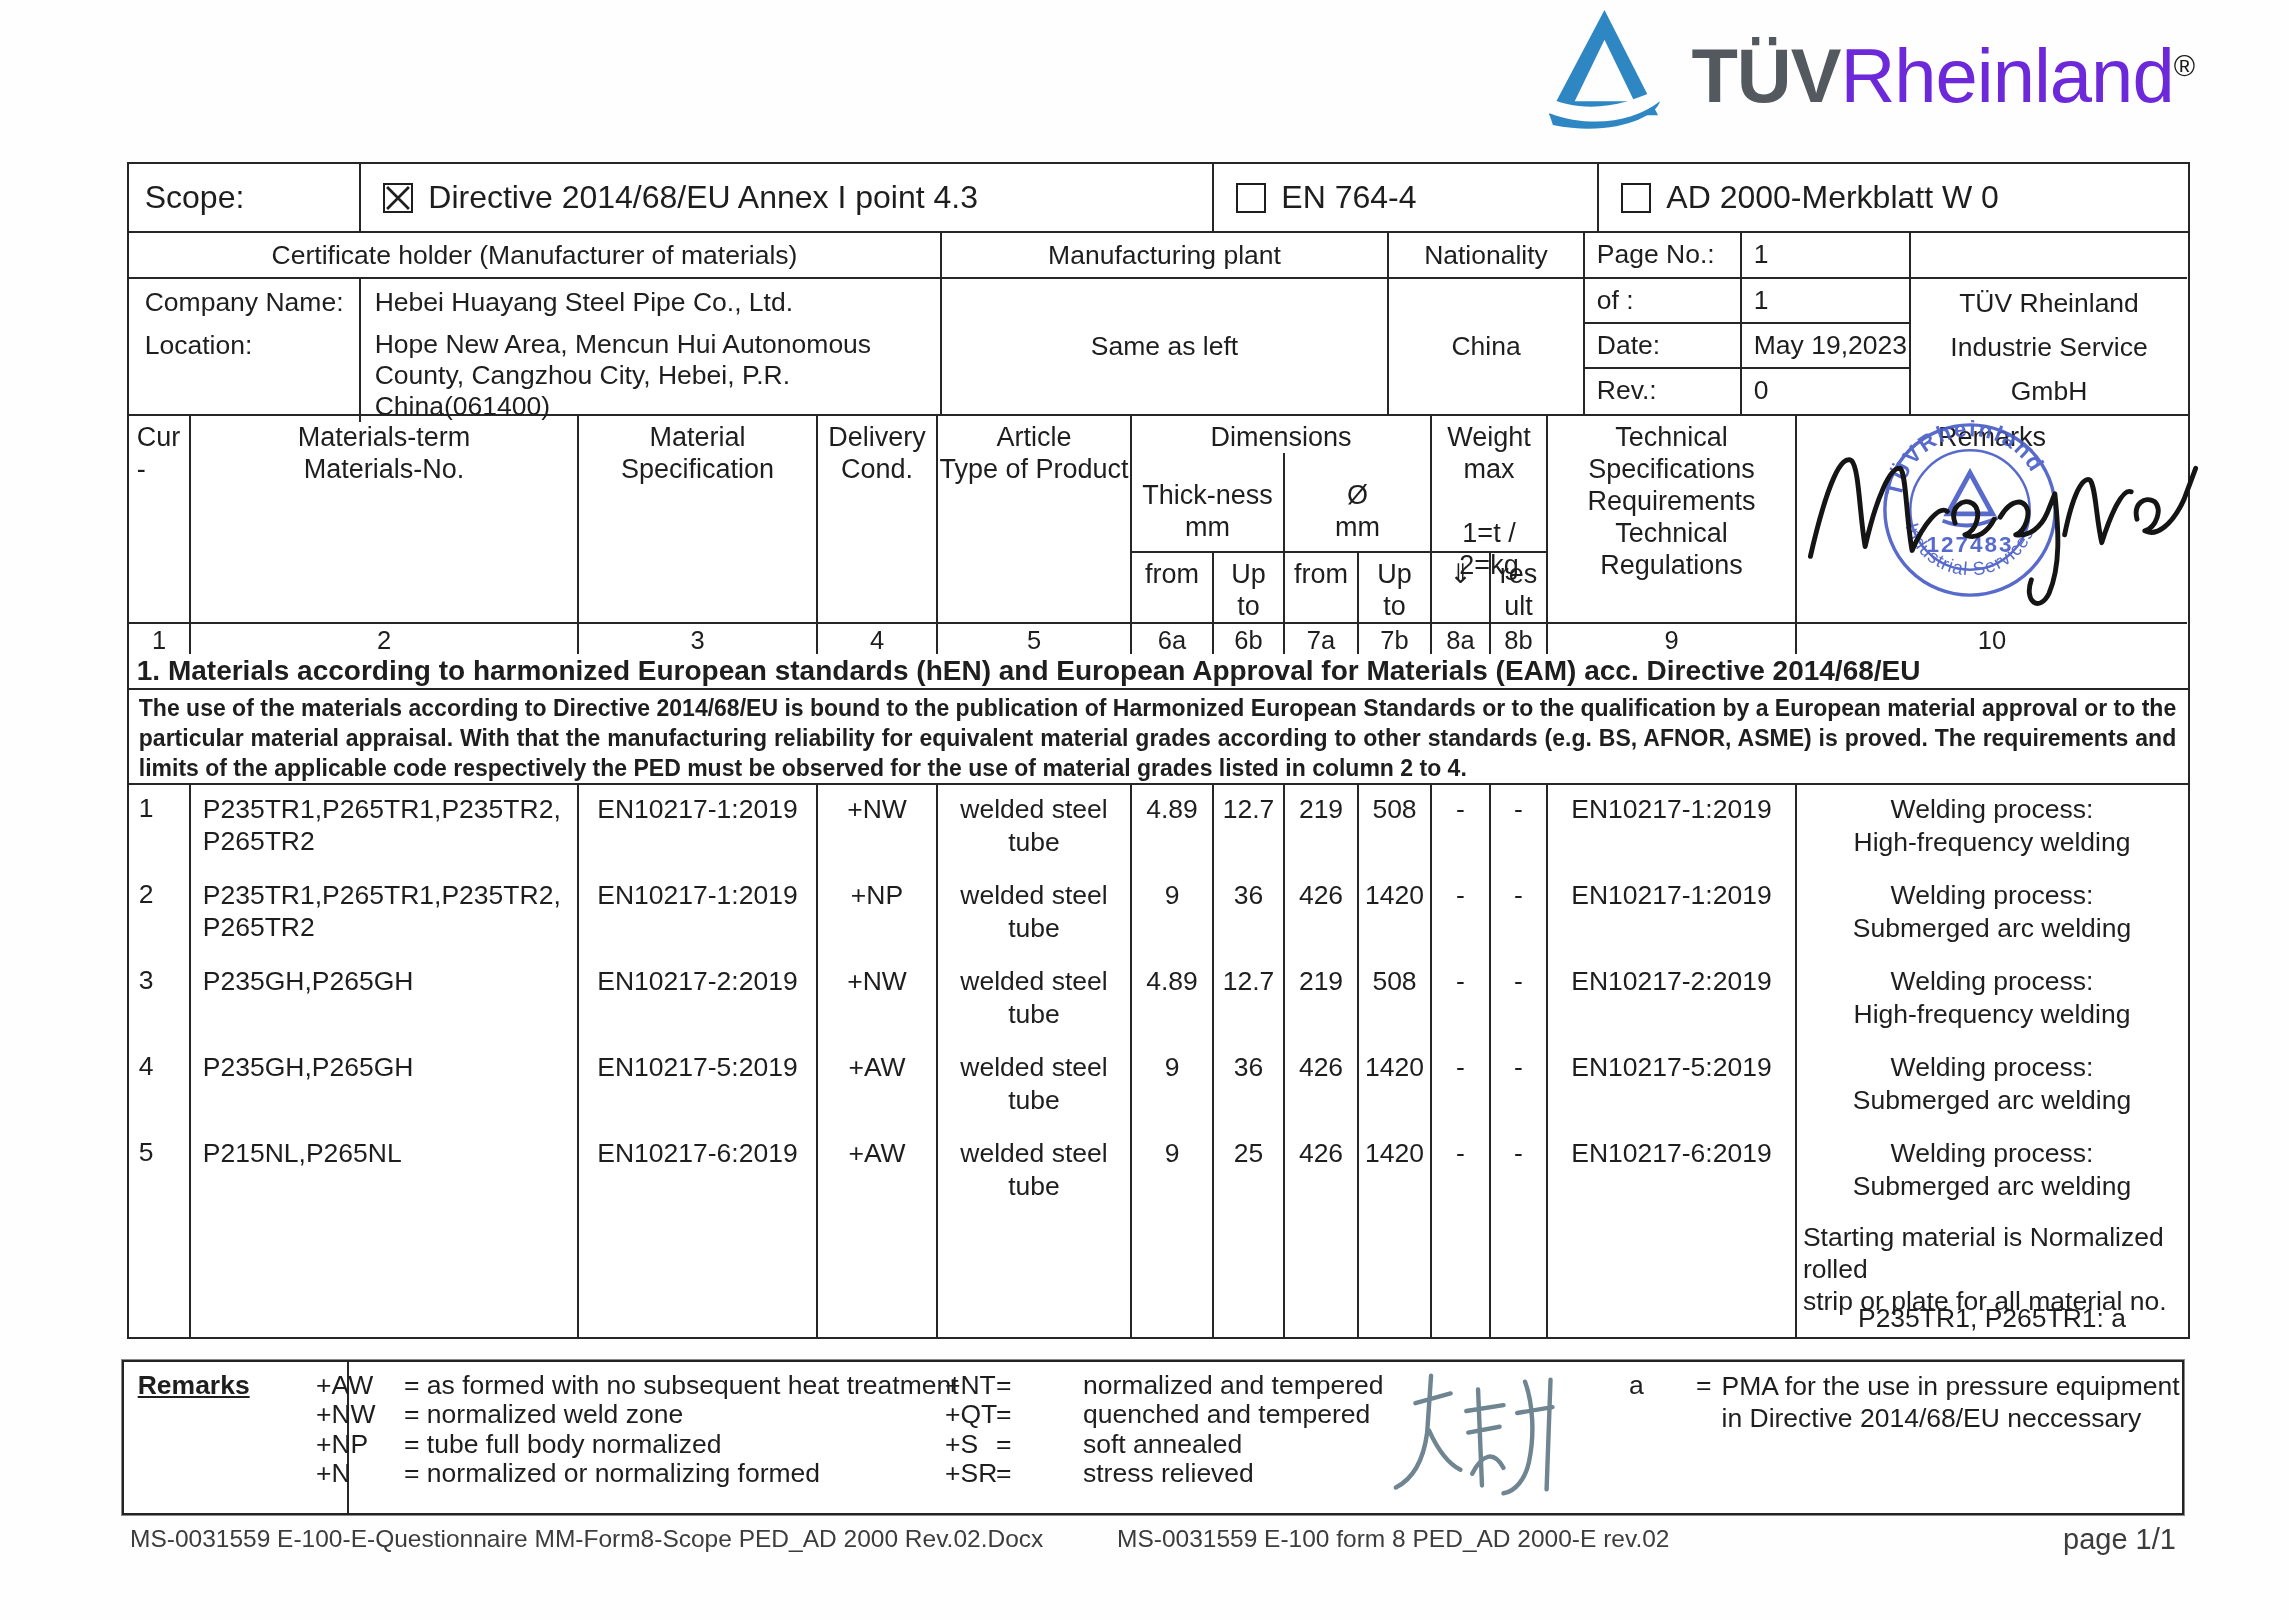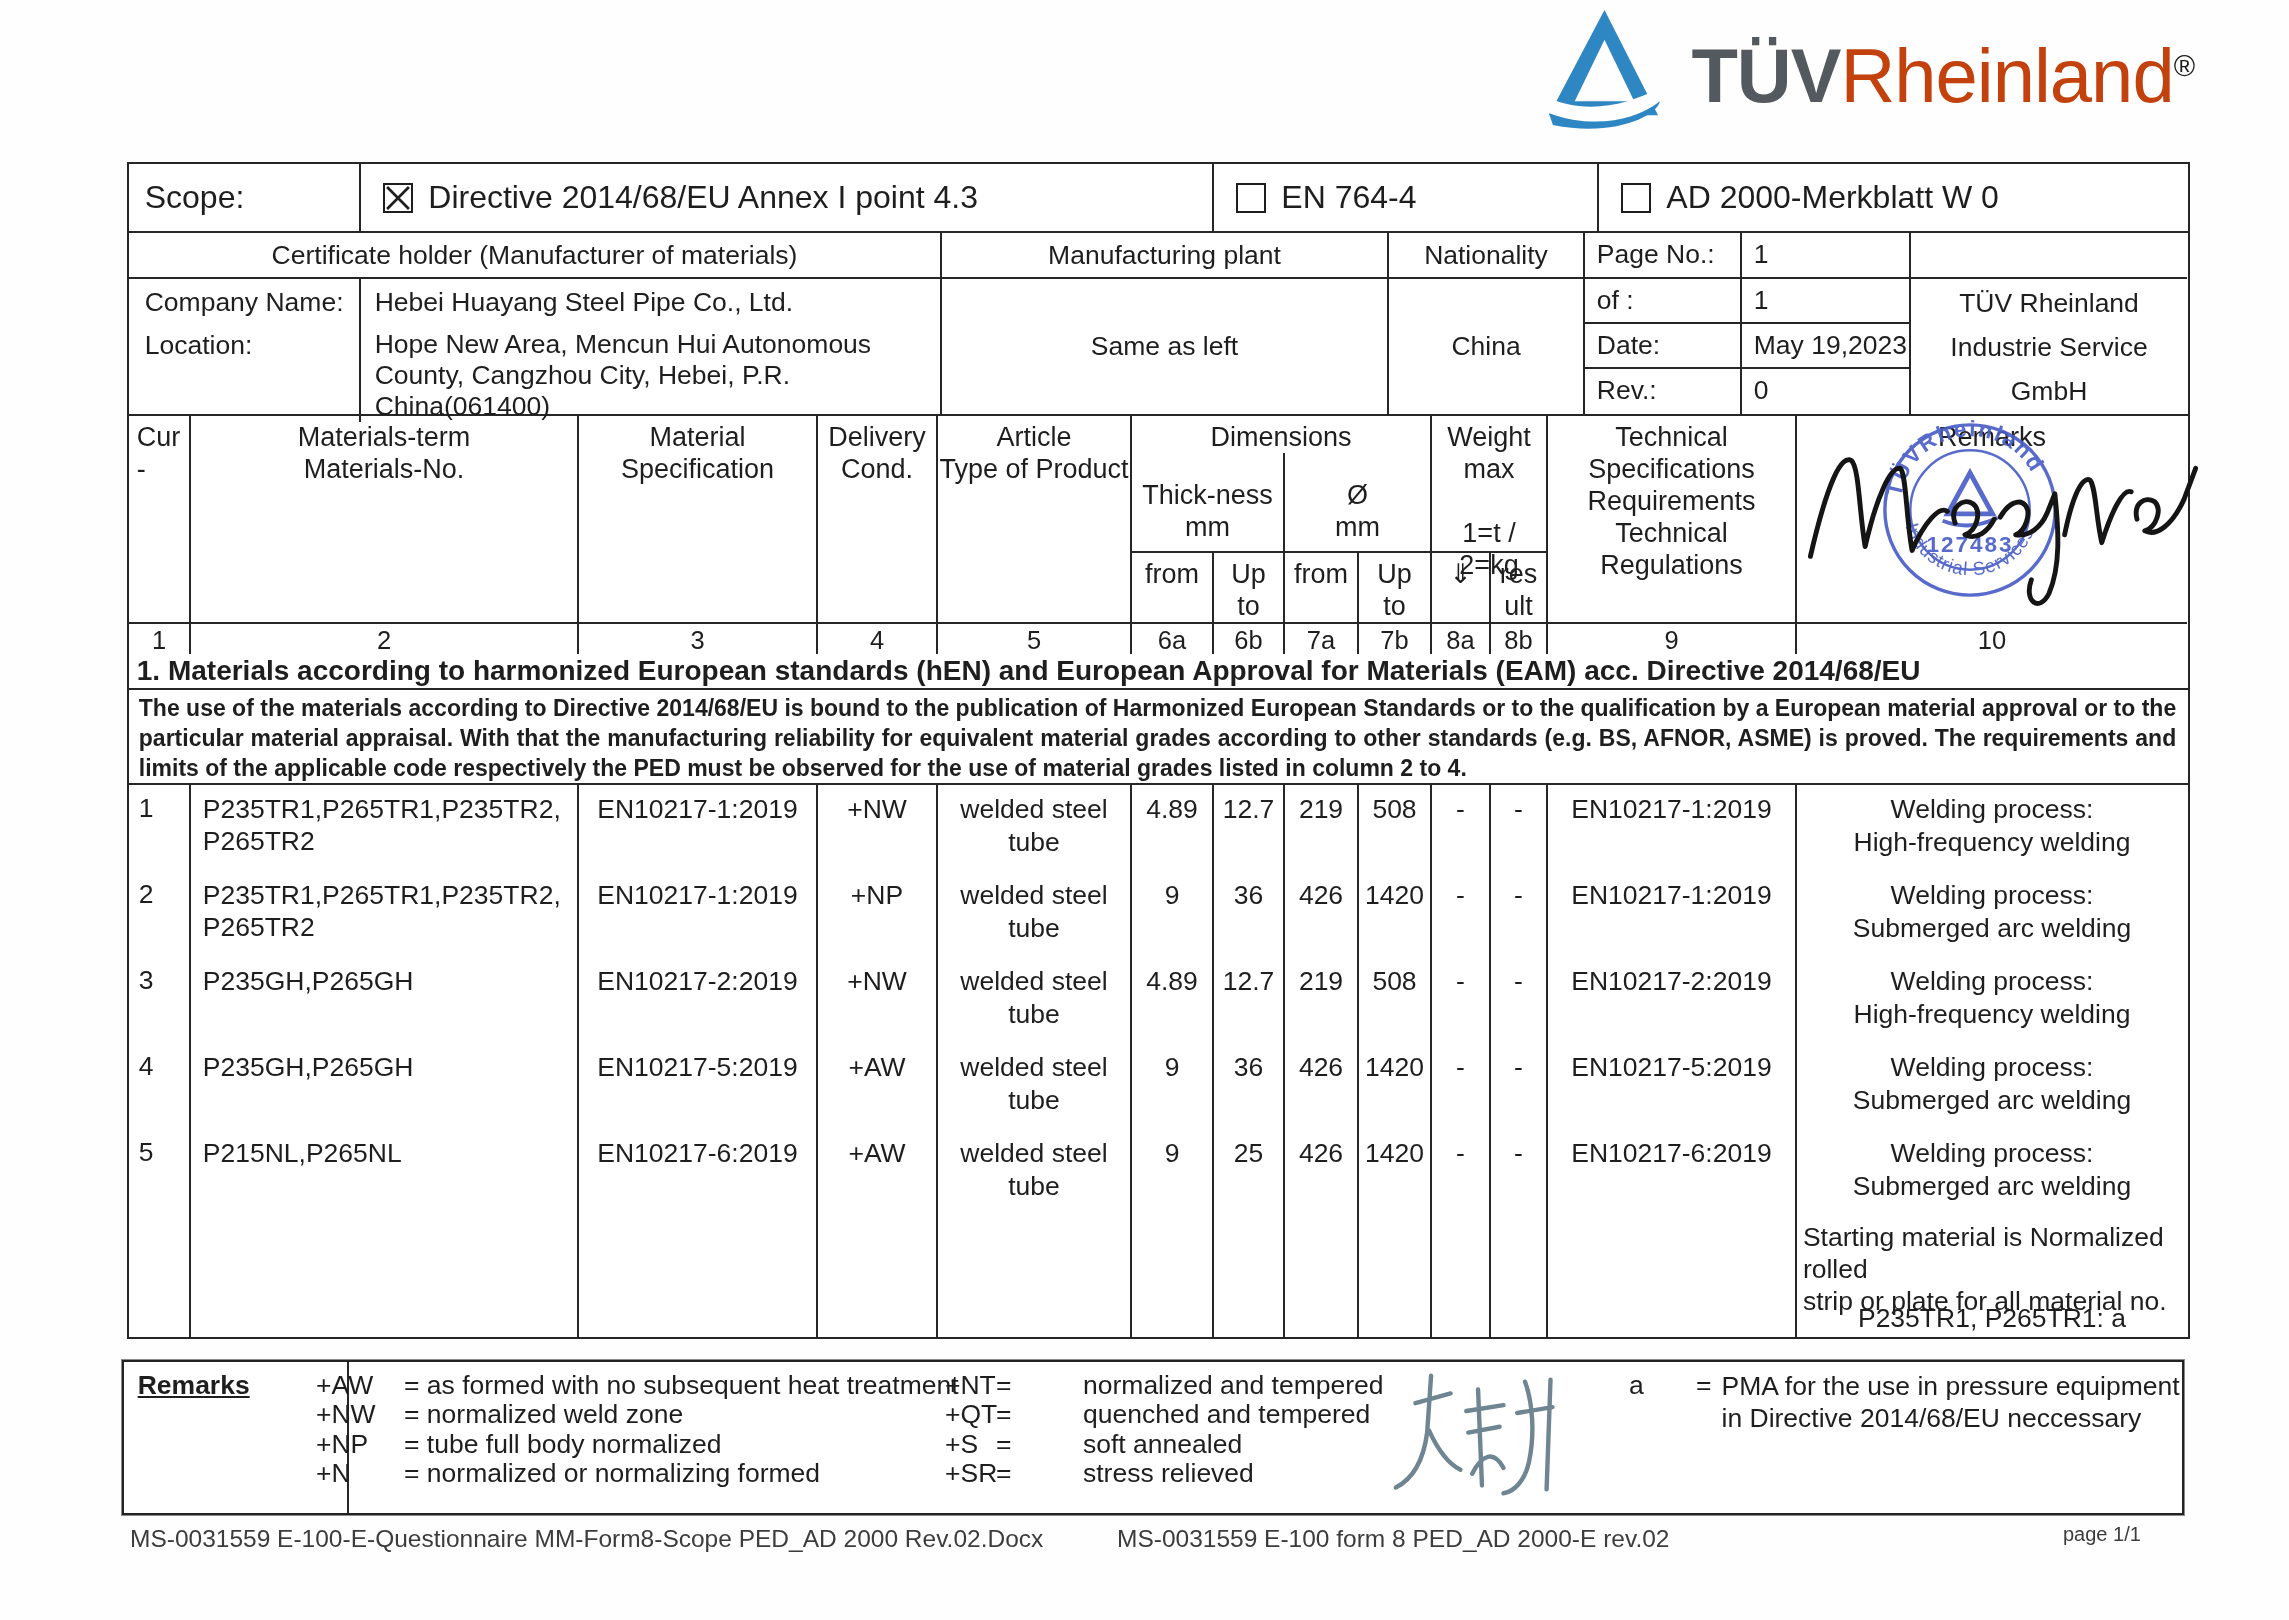--- a/index.html
+++ b/index.html
@@ -9,21 +9,21 @@
     font-family:"Liberation Sans", sans-serif; color:#1e1e1e; overflow:hidden;
   }
   .abs { position:absolute; }
   .pre { white-space:pre-line; }
 
   
   .annex-title { left:125px; top:41px; font-size:33px; font-weight:bold; letter-spacing:-0.3px; }
   .logo { left:1541px; top:7.8px; display:flex; align-items:flex-start; }
   .logo-text { margin-left:27.4px; font-size:76px; line-height:116px; letter-spacing:-1px; white-space:nowrap; }
   .logo-tuv { font-weight:bold; color:#54595f; }
-  .logo-rh  { color:#c2410c; }
+  .logo-rh  { color:#6d28d9; }
   .logo-reg { font-size:29px; vertical-align:super; color:#1b1b19; }
 
   
   .cert { left:127px; top:162px; width:2063px; border:2.9px solid #262626; background:#fff; }
   .br  { border-right:2px solid #262626; }
   .br3 { border-right:2.9px solid #262626; }
   .bb  { border-bottom:2px solid #262626; }
 
   .row-scope { display:grid; grid-template-columns:232px 853px 385px 1fr; height:69px; border-bottom:2.9px solid #262626; }
   .row-scope > div { display:flex; align-items:center; font-size:32px; }
@@ -377,16 +377,16 @@
     </svg>
 
     <div class="lline" style="left:1505px; top:7.8px;">
       <span class="na">a</span><span class="ne">=</span><span class="nd">PMA for the use in pressure equipment
 in Directive 2014/68/EU neccessary</span>
     </div>
   </div>
 
   <div class="abs foot" style="left:130px; top:1525px;">MS-0031559 E-100-E-Questionnaire MM-Form8-Scope PED_AD 2000 Rev.02.Docx</div>
   <div class="abs foot" style="left:1117px; top:1525px;">MS-0031559 E-100 form 8 PED_AD 2000-E rev.02</div>
-  <div class="abs foot" style="left:2063px; top:1523px; font-size:20px;">page 1/1</div>
+  <div class="abs foot" style="left:2063px; top:1523px; font-size:29px;">page 1/1</div>
 
 </div>
 
 
 </body></html>

